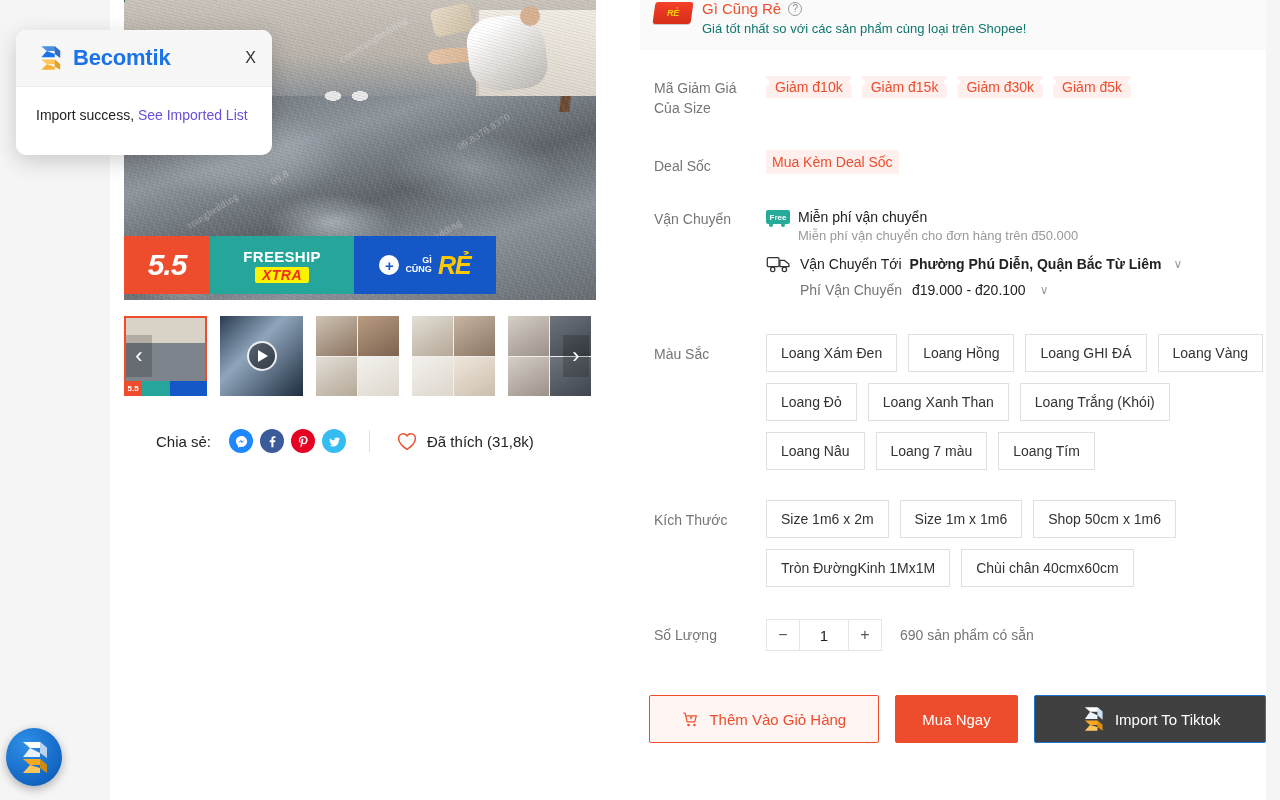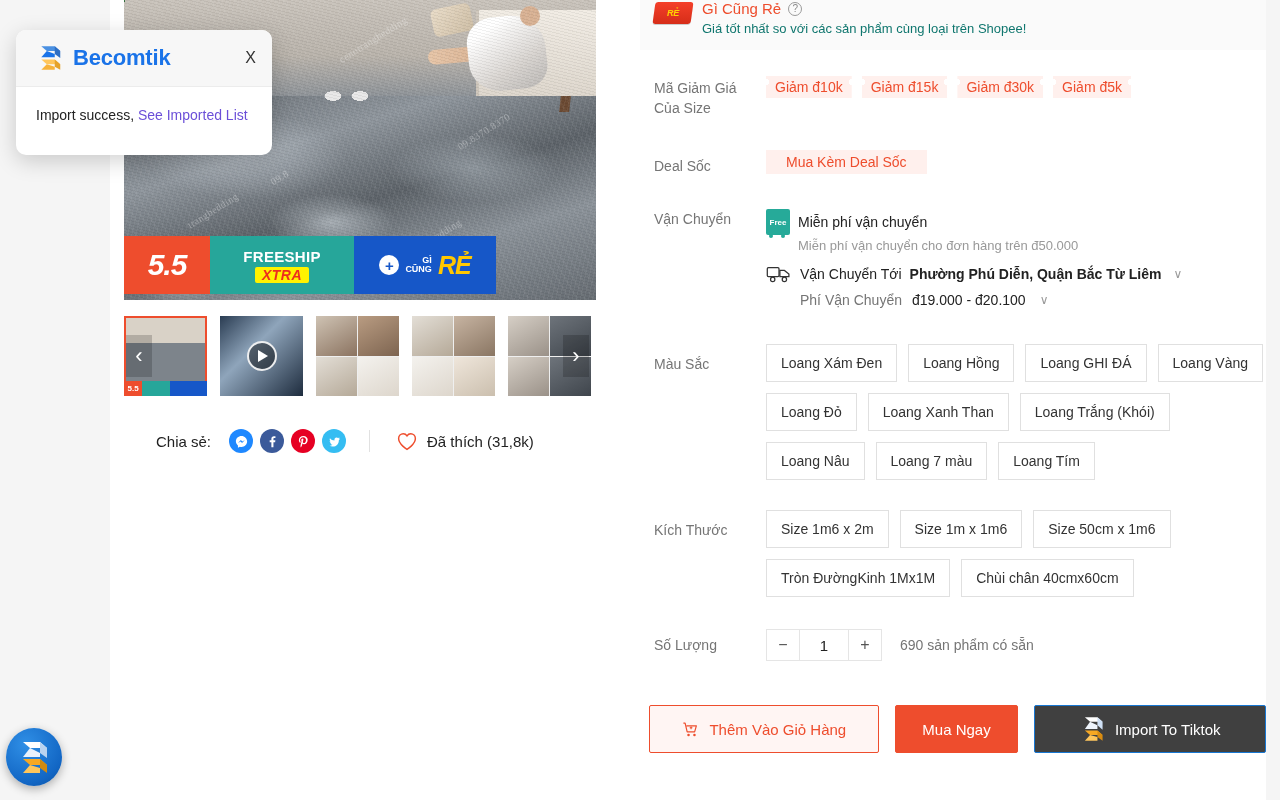--- a/index.html
+++ b/index.html
@@ -211,26 +211,26 @@
   .voucher {
     background: #fff0ed; color: #ee4d2d; font-size: 14px; padding: 3px 9px; cursor: pointer;
     clip-path: polygon(0 0,100% 0,100% 100%,0 100%);
     -webkit-mask-image: radial-gradient(circle 3px at 0 6px, transparent 99%, #000 100%),
                         radial-gradient(circle 3px at 100% 6px, transparent 99%, #000 100%);
     -webkit-mask-composite: source-in;
     mask-composite: intersect;
   }
   .deal-tag {
     display: inline-block; background: #fff0ed; color: #ee4d2d; font-size: 14px;
-    padding: 4px 20px; cursor: pointer;
+    padding: 4px 6px; cursor: pointer;
   }
 
   .ship-line1 { display: flex; align-items: center; gap: 8px; }
   .free-truck {
-    width: 24px; height: 26px; background: #26aa99; border-radius: 2px;
+    width: 24px; height: 14px; background: #26aa99; border-radius: 2px;
     display: flex; align-items: center; justify-content: center; position: relative; flex: none;
   }
   .free-truck span { color: #fff; font-size: 8px; font-weight: 700; }
   .free-truck::after {
     content: ""; position: absolute; left: 3px; bottom: -3px; width: 4px; height: 4px;
     border-radius: 50%; background: #26aa99;
     box-shadow: 12px 0 0 #26aa99;
   }
   .ship-title { font-size: 14px; color: #222; }
   .ship-sub { color: #999; font-size: 13px; margin: 3px 0 0 32px; }
@@ -510,21 +510,21 @@
           </div>
         </div>
       </div>
 
       <div class="row" style="margin-top:30px">
         <div class="row-label" style="padding-top:10px">Kích Thước</div>
         <div class="row-body">
           <div class="opt-list">
             <button class="opt-btn">Size 1m6 x 2m</button>
             <button class="opt-btn">Size 1m x 1m6</button>
-            <button class="opt-btn">Size 50cm x 1m6</button>
+            <button class="opt-btn">Shop 50cm x 1m6</button>
             <button class="opt-btn">Tròn ĐườngKinh 1Mx1M</button>
             <button class="opt-btn">Chùi chân 40cmx60cm</button>
           </div>
         </div>
       </div>
 
       <div class="row" style="margin-top:32px">
         <div class="row-label">Số Lượng</div>
         <div class="row-body">
           <div class="qty-wrap">

